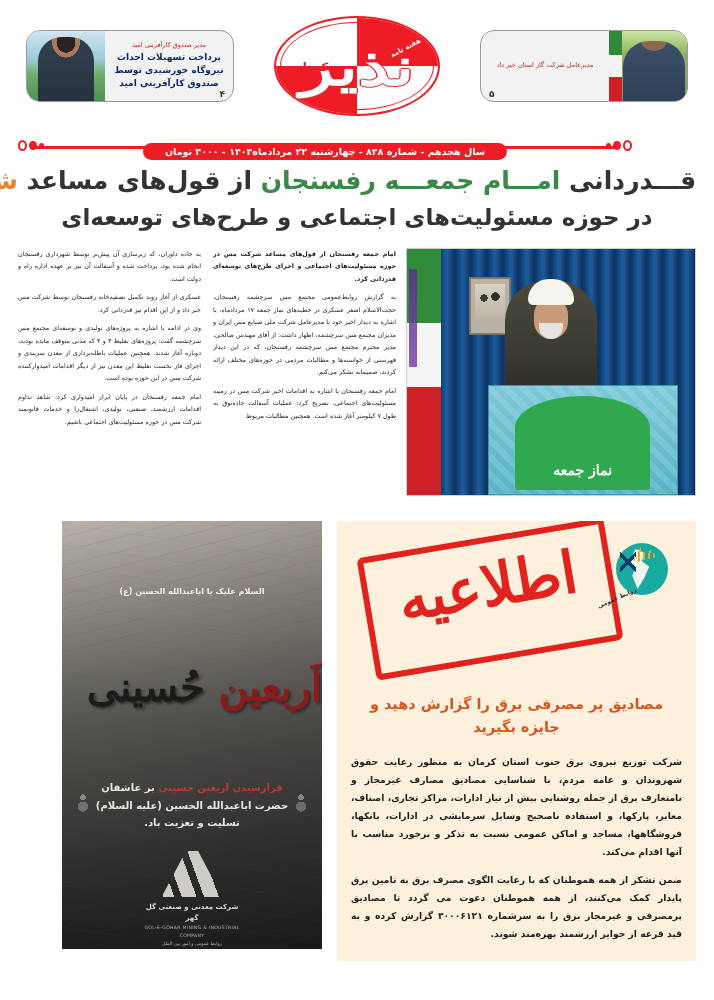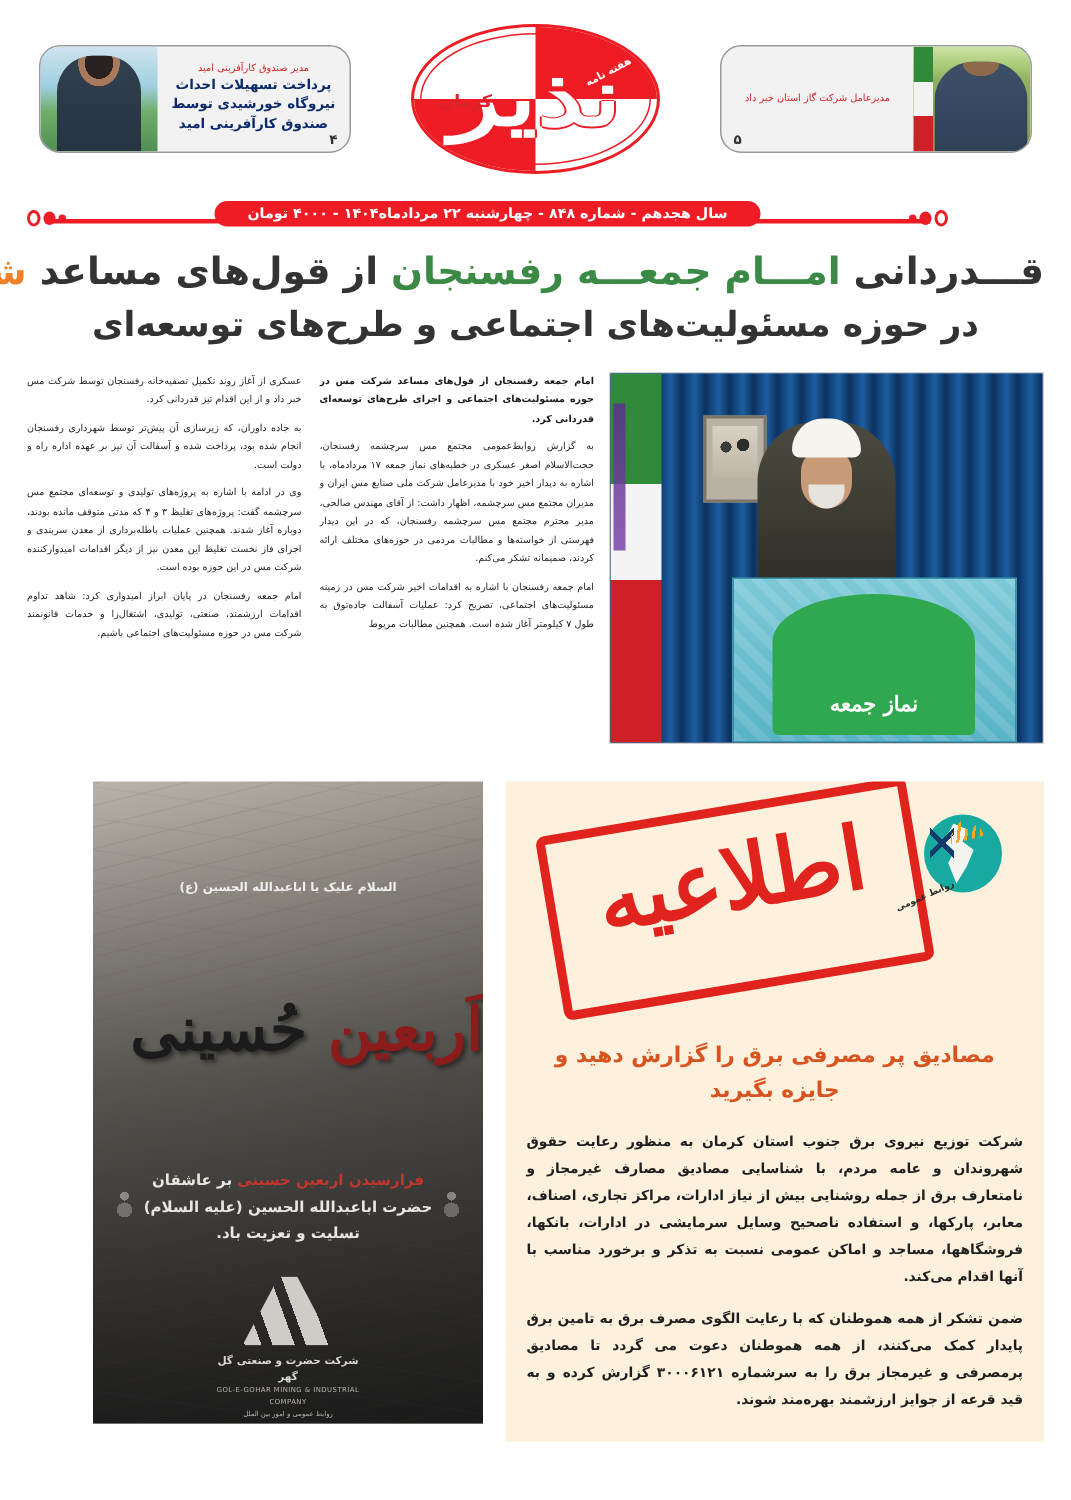--- a/index.html
+++ b/index.html
@@ -198,21 +198,21 @@
     white-space: nowrap;
   }
 
   
   .datebar-row {
     position: absolute;
     top: 134px; left: 0;
     width: 650px;
     height: 26px;
     display: flex;
-    align-items: flex-start;
+    align-items: flex-end;
     justify-content: center;
   }
   .datebar-rule {
     position: absolute;
     left: 30px; right: 30px;
     top: 12px;
     height: 2.5px;
     background: #ee1c25;
   }
   .datebar-pill {
@@ -688,22 +688,22 @@
 
     <div class="art-cols">
 
       <div class="art-col">
         <p class="art-lead">امام جمعه رفسنجان از قول‌های مساعد شرکت مس در حوزه مسئولیت‌های اجتماعی و اجرای طرح‌های توسعه‌ای قدردانی کرد.</p>
         <p>به گزارش روابط‌عمومی مجتمع مس سرچشمه رفسنجان، حجت‌الاسلام اصغر عسکری در خطبه‌های نماز جمعه ۱۷ مردادماه، با اشاره به دیدار اخیر خود با مدیرعامل شرکت ملی صنایع مس ایران و مدیران مجتمع مس سرچشمه، اظهار داشت: از آقای مهندس صالحی، مدیر محترم مجتمع مس سرچشمه رفسنجان، که در این دیدار فهرستی از خواسته‌ها و مطالبات مردمی در حوزه‌های مختلف ارائه کردند، صمیمانه تشکر می‌کنم.</p>
         <p>امام جمعه رفسنجان با اشاره به اقدامات اخیر شرکت مس در زمینه مسئولیت‌های اجتماعی، تصریح کرد: عملیات آسفالت جاده‌توق به طول ۷ کیلومتر آغاز شده است. همچنین مطالبات مربوط</p>
       </div>
 
       <div class="art-col">
+        <p>به جاده داوران، که زیرسازی آن پیش‌تر توسط شهرداری رفسنجان انجام شده بود، پرداخت شده و آسفالت آن نیز بر عهده اداره راه و دولت است.</p>
         <p>عسکری از آغاز روند تکمیل تصفیه‌خانه رفسنجان توسط شرکت مس خبر داد و از این اقدام تیز قدردانی کرد.</p>
-        <p>به جاده داوران، که زیرسازی آن پیش‌تر توسط شهرداری رفسنجان انجام شده بود، پرداخت شده و آسفالت آن نیز بر عهده اداره راه و دولت است.</p>
         <p>وی در ادامه با اشاره به پروژه‌های تولیدی و توسعه‌ای مجتمع مس سرچشمه گفت: پروژه‌های تغلیظ ۳ و ۴ که مدتی متوقف مانده بودند، دوباره آغاز شدند. همچنین عملیات باطله‌برداری از معدن سربندی و اجرای فاز نخست تغلیظ این معدن نیز از دیگر اقدامات امیدوارکننده شرکت مس در این حوزه بوده است.</p>
         <p>امام جمعه رفسنجان در پایان ابراز امیدواری کرد: شاهد تداوم اقدامات ارزشمند، صنعتی، تولیدی، اشتغال‌زا و خدمات قانونمند شرکت مس در حوزه مسئولیت‌های اجتماعی باشیم.</p>
       </div>
 
     </div>
   </div>
 
   <div class="ad-arbaeen">
     <div class="calligraphy-bg"></div>
 
@@ -716,21 +716,21 @@
     <div class="ad-ornament orn-right"></div>
 
     <div class="ad-condolence">
       <div><span class="cond-red">فرارسیدن اربعین حسینی</span><span> بر عاشقان</span></div>
       <div>حضرت اباعبدالله الحسین (علیه السلام)</div>
       <div>تسلیت و تعزیت باد.</div>
     </div>
 
     <div class="ad-logo">
       <div class="ad-logo-mark"></div>
-      <div class="ad-logo-name">شرکت حضرت و صنعتی گل گهر</div>
+      <div class="ad-logo-name">شرکت معدنی و صنعتی گل گهر</div>
       <div class="ad-logo-sub">GOL-E-GOHAR MINING &amp; INDUSTRIAL COMPANY</div>
       <div class="ad-logo-sub">روابط عمومی و امور بین الملل</div>
     </div>
   </div>
 
   <div class="notice">
 
     <div class="notice-stamp-area">
       <div class="notice-badge">
         <div class="globe"></div>

